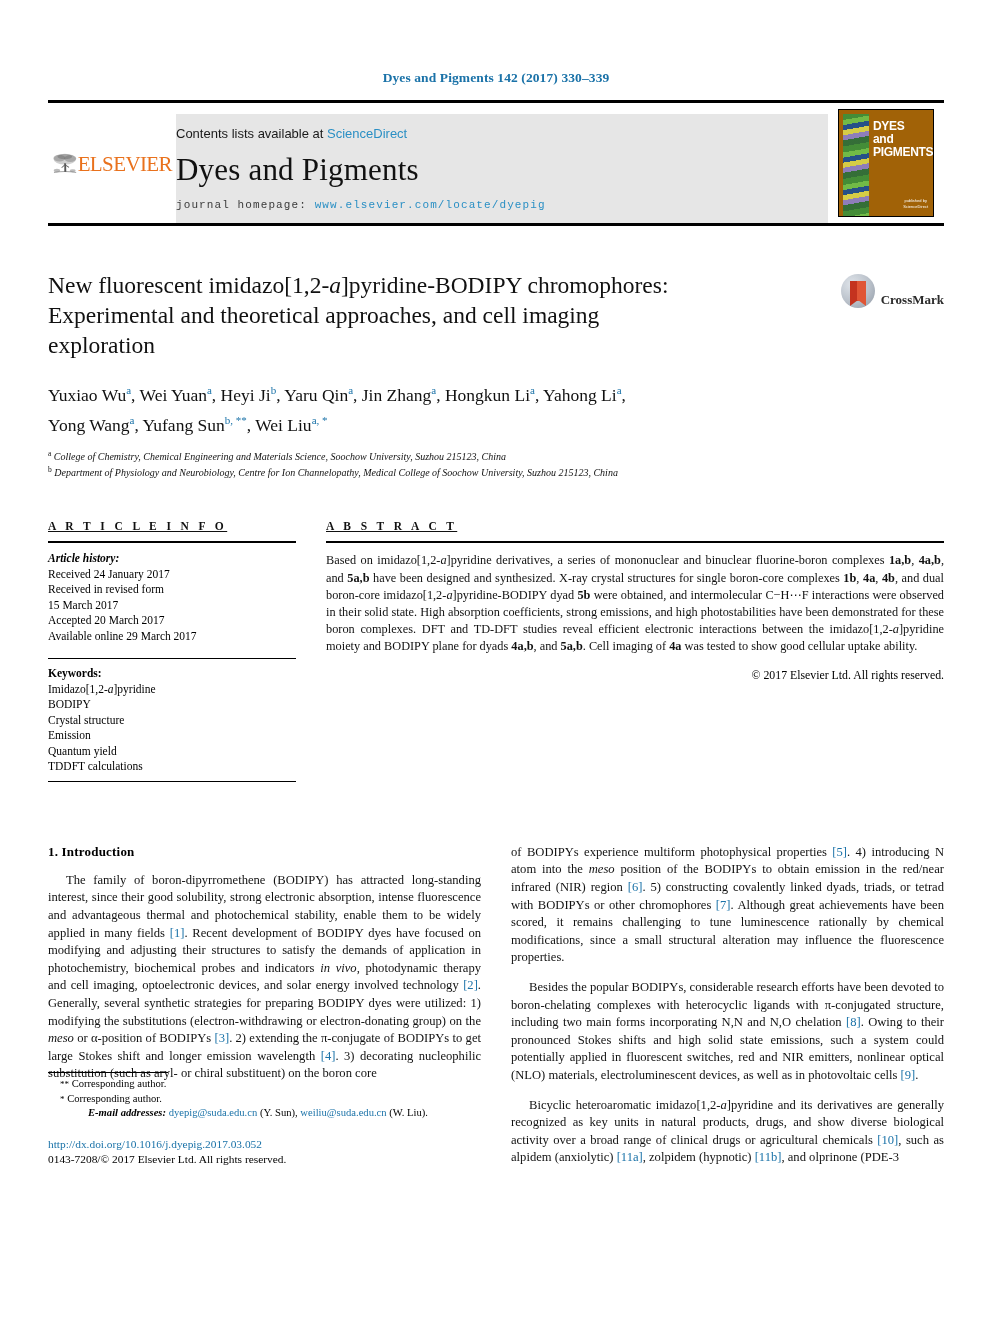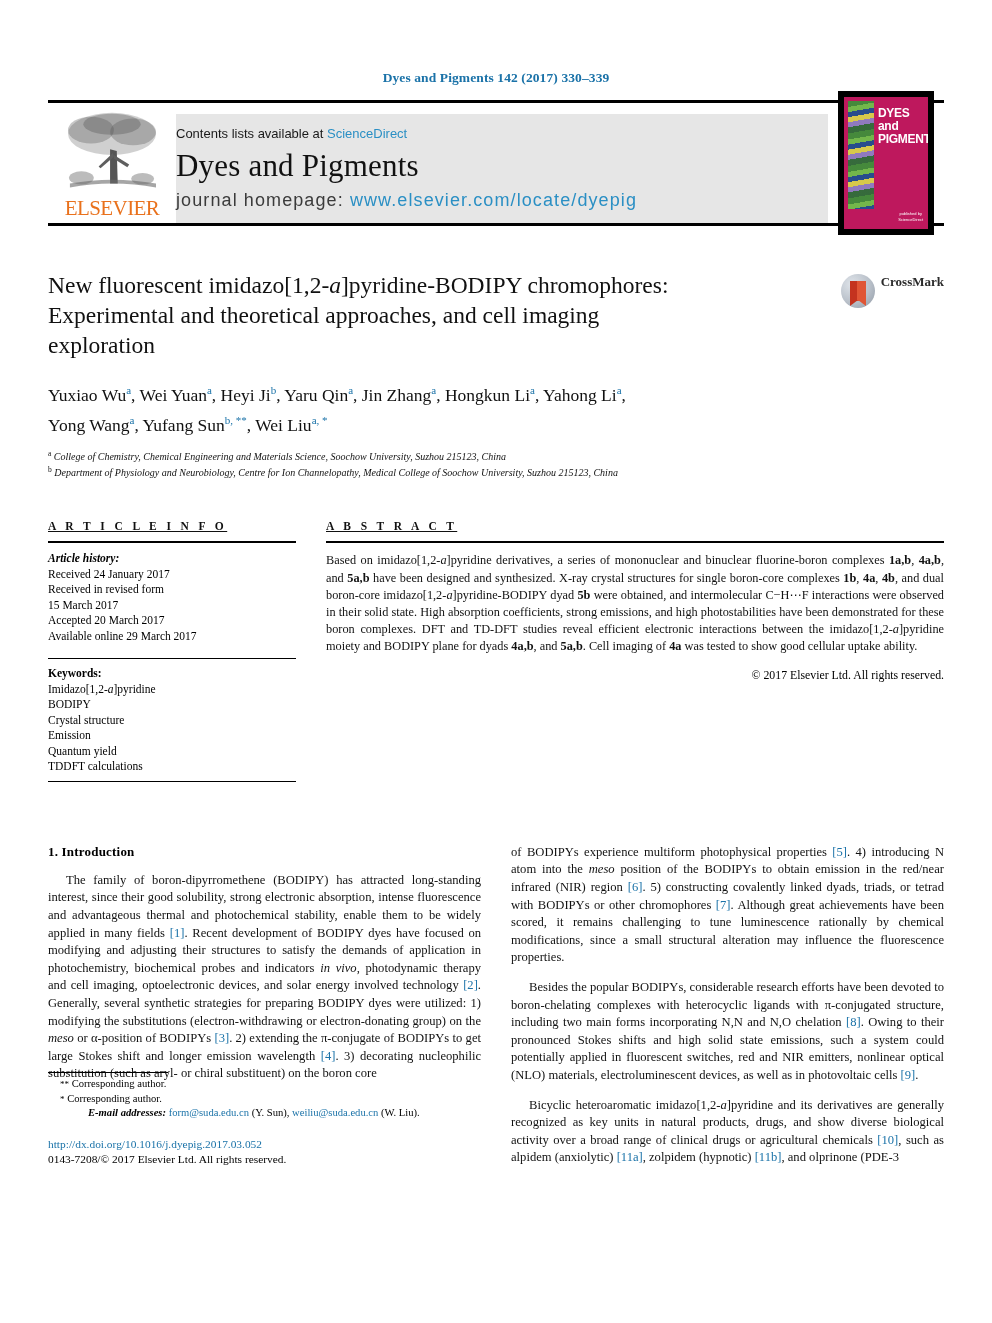--- a/index.html
+++ b/index.html
@@ -38,21 +38,21 @@
     border-bottom: 3px solid #000;
     padding: 0;
     display: flex;
     align-items: stretch;
     height: 126px;
   }
   .elsevier-box {
     width: 128px;
     flex: 0 0 128px;
     display: flex;
-    flex-direction: column;
+    flex-direction: row;
     align-items: center;
     justify-content: flex-end;
     padding: 6px 4px 4px 4px;
     background: #fff;
   }
   .tree-svg { display:block; }
   .elsevier-word {
     font-family: "Liberation Serif", serif;
     font-size: 21px;
     letter-spacing: -0.6px;
@@ -79,41 +79,41 @@
   .contents-line .sd {
     color: #2a8fc4;
   }
   .journal-title {
     font-family: "Liberation Serif", serif;
     font-size: 31px;
     color: #111;
     letter-spacing: 0.2px;
   }
   .homepage-line {
-    font-family: Liberation Sans, sans-serif;
-    font-size: 18px;
+    font-family: Liberation Mono, monospace;
+    font-size: 11px;
     color: #3b3b3b;
     letter-spacing: 1.1px;
   }
   .homepage-line .url { color: #2a8fc4; }
   .cover-box {
     width: 116px;
     flex: 0 0 116px;
     display: flex;
     align-items: center;
     justify-content: center;
     background: #fff;
     padding: 4px 6px;
   }
   .cover {
-    width: 96px; height: 144px;
-    background: #be185d;
+    width: 96px; height: 108px;
+    background: #a16207;
     position: relative;
     overflow: hidden;
-    border: 6px solid #000000;
+    border: 1px solid #000000;
   }
   .cover .strip {
     position: absolute; left: 4px; top: 4px;
     width: 26px; height: 108px;
     background:
       repeating-linear-gradient(170deg, #3f8f3a 0 6px, #6fbf4a 6px 11px, #1f4f8f 11px 16px, #d8d24a 16px 21px, #8d7fc4 21px 26px, #2f6f3a 26px 32px);
     opacity: 0.95;
   }
   .cover .ct {
     position: absolute;
@@ -151,21 +151,21 @@
     font-weight: normal;
     line-height: 30px;
     margin: 0;
     padding-right: 16px;
     color: #111;
   }
   h1.article-title i { font-style: italic; }
   .crossmark {
     flex: 0 0 auto;
     display: flex;
-    align-items: flex-start;
+    align-items: flex-end;
     gap: 6px;
     margin-top: 4px;
   }
   .cm-circle {
     width: 34px; height: 34px; border-radius: 50%;
     background: radial-gradient(circle at 32% 30%, #dfe4ea 0%, #b9c0c9 55%, #8e97a3 100%);
     position: relative;
     display: flex; align-items: center; justify-content: center;
   }
   .cm-book {
@@ -435,21 +435,21 @@
     <div class="cols">
 
       <div class="col">
         <h2 class="sec-title">1. Introduction</h2>
         <p class="body-p">The family of boron-dipyrromethene (BODIPY) has attracted long-standing interest, since their good solubility, strong electronic absorption, intense fluorescence and advantageous thermal and photochemical stability, enable them to be widely applied in many fields <span class="ref">[1]</span>. Recent development of BODIPY dyes have focused on modifying and adjusting their structures to satisfy the demands of application in photochemistry, biochemical probes and indicators <i>in vivo</i>, photodynamic therapy and cell imaging, optoelectronic devices, and solar energy involved technology <span class="ref">[2]</span>. Generally, several synthetic strategies for preparing BODIPY dyes were utilized: 1) modifying the substitutions (electron-withdrawing or electron-donating group) on the <i>meso</i> or α-position of BODIPYs <span class="ref">[3]</span>. 2) extending the π-conjugate of BODIPYs to get large Stokes shift and longer emission wavelength <span class="ref">[4]</span>. 3) decorating nucleophilic substitution (such as aryl- or chiral substituent) on the boron core</p>
 
         <div class="footnotes">
           <div class="fn-rule"></div>
           <div class="fn-line"><span class="star">**</span> <span>Corresponding author.</span></div>
           <div class="fn-line"><span class="star">*</span> <span>Corresponding author.</span></div>
-          <div class="fn-line" style="text-indent:0;margin-left:26px;"><span class="fn-email">E-mail addresses:</span> <span class="lnk">form@suda.edu.cn</span> <span>(Y. Sun),</span> <span class="lnk">weiliu@suda.edu.cn</span> <span>(W. Liu).</span></div>
+          <div class="fn-line" style="text-indent:0;margin-left:26px;"><span class="fn-email">E-mail addresses:</span> <span class="lnk">dyepig@suda.edu.cn</span> <span>(Y. Sun),</span> <span class="lnk">weiliu@suda.edu.cn</span> <span>(W. Liu).</span></div>
           <div class="doi-block">
             <div class="doi">http://dx.doi.org/10.1016/j.dyepig.2017.03.052</div>
             <div>0143-7208/© 2017 Elsevier Ltd. All rights reserved.</div>
           </div>
         </div>
       </div>
 
       <div class="col">
         <p class="body-p" style="text-indent:0;">of BODIPYs experience multiform photophysical properties <span class="ref">[5]</span>. 4) introducing N atom into the <i>meso</i> position of the BODIPYs to obtain emission in the red/near infrared (NIR) region <span class="ref">[6]</span>. 5) constructing covalently linked dyads, triads, or tetrad with BODIPYs or other chromophores <span class="ref">[7]</span>. Although great achievements have been scored, it remains challenging to tune luminescence rationally by chemical modifications, since a small structural alteration may influence the fluorescence properties.</p>
         <p class="body-p">Besides the popular BODIPYs, considerable research efforts have been devoted to boron-chelating complexes with heterocyclic ligands with π-conjugated structure, including two main forms incorporating N,N and N,O chelation <span class="ref">[8]</span>. Owing to their pronounced Stokes shifts and high solid state emissions, such a system could potentially applied in fluorescent switches, red and NIR emitters, nonlinear optical (NLO) materials, electroluminescent devices, as well as in photovoltaic cells <span class="ref">[9]</span>.</p>

